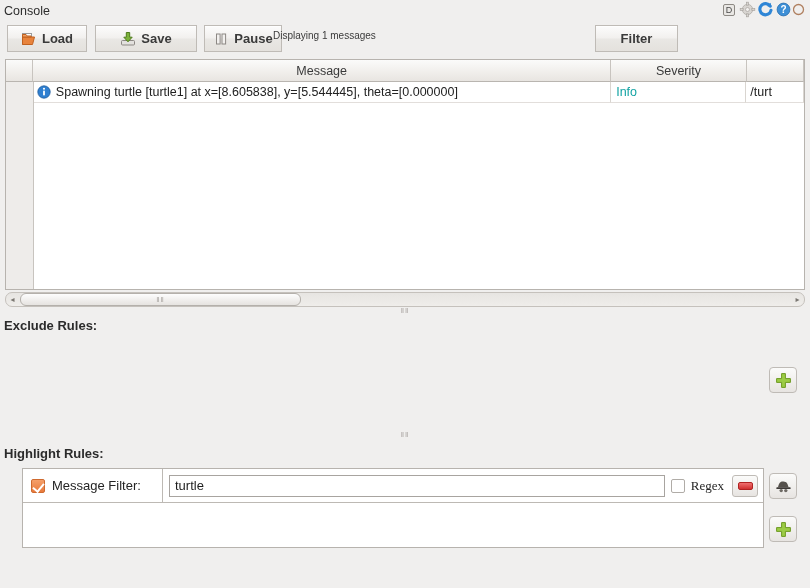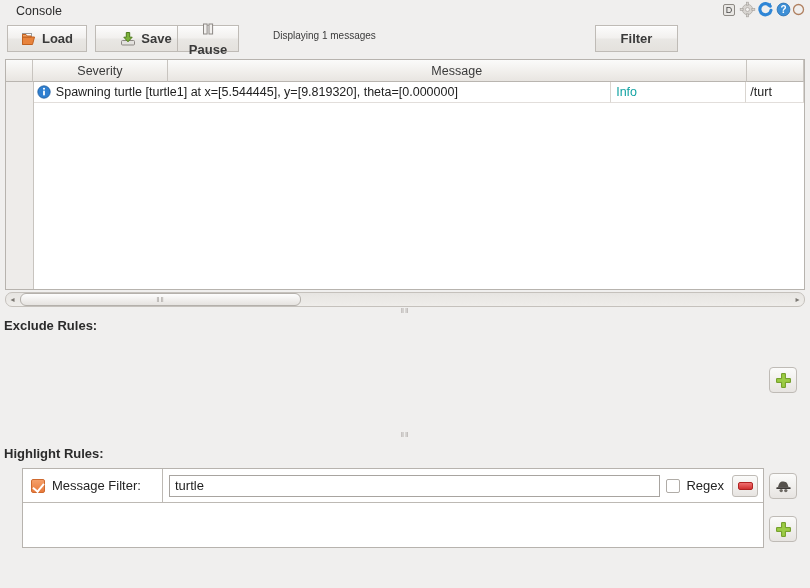--- a/index.html
+++ b/index.html
@@ -9,21 +9,21 @@
     font-family: "Liberation Sans", sans-serif;
     font-size: 12.5px;
     color: #2a2a2a;
     overflow: hidden;
   }
   .plugin { position: relative; width: 810px; height: 588px; }
 
   
   .titlebar {
     position: absolute; left: 0; top: 0; width: 810px; height: 22px;
-    display: flex; align-items: center; padding-left: 12px;
+    display: flex; align-items: center;
   }
   .titlebar-text { font-size: 12.5px; color: #2d2d2d; padding-left: 4px; }
   .titlebar-icons {
     position: absolute; right: 0; top: 1px;
     display: flex; align-items: center; gap: 1px;
   }
   .tb-icon { width: 17px; height: 17px; display: block; }
 
   
   .toolbar {
@@ -37,21 +37,21 @@
     border-radius: 0;
     color: #3a3a3a;
     font-size: 13px;
     padding: 8px 9px;
     box-shadow: 0 1px 0 rgba(255,255,255,.7) inset;
     cursor: default;
     font-weight: bold;
   }
   .btn-load   { left: 7px;   width: 80px; }
   .btn-save   { left: 95px;  width: 102px; }
-  .btn-pause  { left: 177px; width: 62px; flex-direction: column; }
+  .btn-pause  { left: 204px; width: 78px; }
   .btn-clear  { left: 595px; width: 83px; }
   .btn-resize { left: 684px; width: 119px; }
   .status-text {
     position: absolute; left: 273px; top: 5px;
     font-size: 10px; color: #3b3b3b;
   }
   .bicon { width: 16px; height: 16px; flex: 0 0 16px; }
 
   
   .table-wrap {
@@ -156,21 +156,21 @@
     flex: 1; padding-left: 9px; font-size: 13px; color: #242424;
     letter-spacing: .2px;
   }
   .msg-input {
     flex: 1; height: 22px; margin: 0 6px 0 6px;
     background: #fff; border: 1px solid #a8a4a0;
     display: flex; align-items: center; padding-left: 5px;
     font-size: 13px; color: #1d1d1d;
   }
   .regex-wrap { display: flex; align-items: center; gap: 6px; padding-right: 8px; }
-  .regex-label { font-size: 13px; color: #242424; }
+  .regex-label { font-size: 13px; color: #242424; font-family: Liberation Serif, serif; }
   .minus-btn {
     width: 26px; height: 22px; margin-right: 5px;
     background: linear-gradient(to bottom,#fbfbfa,#e7e4e1);
     border: 1px solid #bfbbb6; border-radius: 3px;
     display: flex; align-items: center; justify-content: center;
     flex: 0 0 26px;
   }
   .minus-glyph {
     width: 15px; height: 8px; border-radius: 2px;
     background: linear-gradient(to bottom,#f07070,#d03030);
@@ -271,36 +271,36 @@
       <span>Filter</span>
     </div>
 
   </div>
 
   <div class="table-wrap">
     <div class="idx-gutter-fill"></div>
 
     <div class="thead">
       <div class="th th-idx"></div>
+      <div class="th th-msg">Message</div>
       <div class="th th-sev">Severity</div>
-      <div class="th th-msg">Message</div>
       <div class="th th-node"></div>
     </div>
 
     <div class="trow">
       <div class="td td-idx">#1</div>
       <div class="td td-msg">
         <span class="info-icon">
           <svg width="14" height="14" viewBox="0 0 14 14">
             <circle cx="7" cy="7" r="6.2" fill="#2f7fd0" stroke="#1f5d9e" stroke-width="0.8"></circle>
             <circle cx="7" cy="3.8" r="1.05" fill="#ffffff"></circle>
             <rect x="6.1" y="5.6" width="1.8" height="5" rx="0.8" fill="#ffffff"></rect>
           </svg>
         </span>
-        <span>Spawning turtle [turtle1] at x=[5.544445], y=[9.819320], theta=[0.000000]</span>
+        <span>Spawning turtle [turtle1] at x=[8.605838], y=[5.544445], theta=[0.000000]</span>
       </div>
       <div class="td td-sev">Info</div>
       <div class="td td-node">/turt</div>
     </div>
 
     <div class="table-body-fill"></div>
   </div>
 
   <div class="hscroll">
     <div class="hs-arrow" style="font-size:8px;color:#7b7772;">◂</div>

